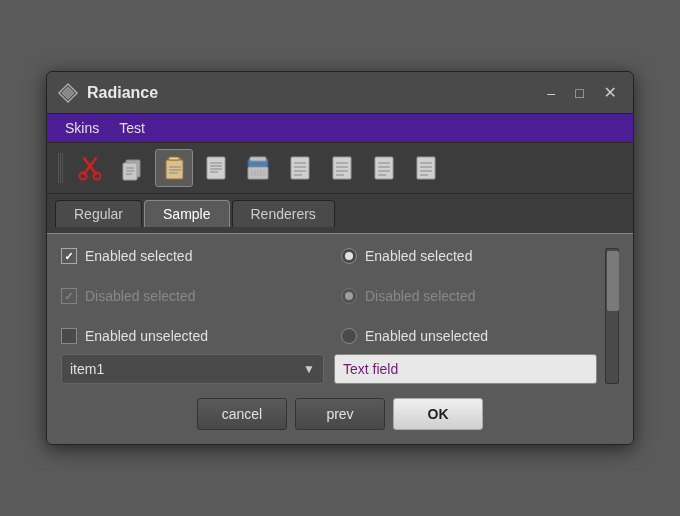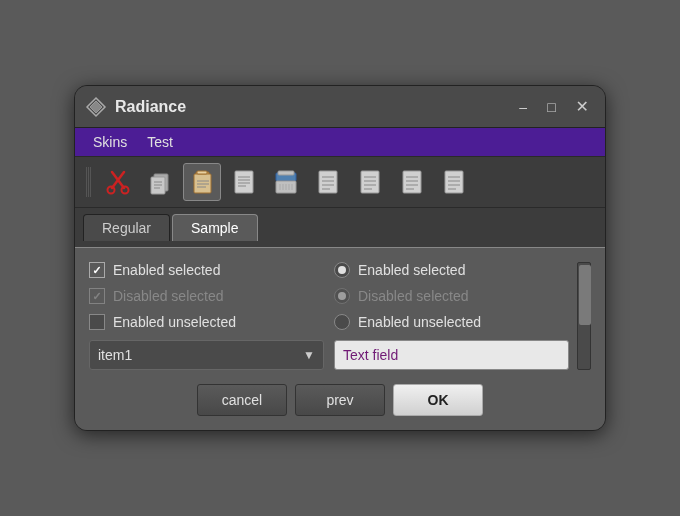--- a/index.html
+++ b/index.html
@@ -8,24 +8,24 @@
       background: #5a5a5a;
       display: flex;
       justify-content: center;
       align-items: center;
       width: 680px;
       height: 516px;
       font-family: Arial, sans-serif;
     }
 
     .window {
-      width: 532px;
+      width: 588px;
       background: #3c3c3c;
       border: 1px solid #222;
-      border-radius: 13px;
+      border-radius: 6px;
       overflow: hidden;
       box-shadow: 0 4px 20px rgba(0,0,0,0.6);
     }
 
     
     .titlebar {
       background: #4a4a4a;
       display: flex;
       align-items: center;
       padding: 6px 10px;
@@ -186,21 +186,21 @@
       border-radius: 2px;
       position: absolute;
       top: 2px;
       left: 1px;
     }
 
     
     .controls-grid {
       display: grid;
       grid-template-columns: 1fr 1fr;
-      gap: 10px;
+      gap: 24px;
     }
 
     .control-row {
       display: flex;
       align-items: center;
       gap: 8px;
     }
 
     .control-label {
       font-size: 14px;
@@ -460,20 +460,21 @@
         <line x1="8" y1="13" x2="20" y2="13" stroke="#888" stroke-width="1"></line>
         <line x1="8" y1="17" x2="20" y2="17" stroke="#888" stroke-width="1"></line>
         <line x1="8" y1="21" x2="16" y2="21" stroke="#888" stroke-width="1"></line>
       </svg>
     </button>
   </div>
 
   <div class="tabbar">
     <div class="tab">Regular</div>
     <div class="tab active">Sample</div>
+    <div class="tab">Renderers</div>
   </div>
 
   <div class="content">
     <div class="content-inner">
       <div class="content-left">
 
         <div class="controls-grid">
 
           <div class="control-row">
             <div class="checkbox checked"></div>

